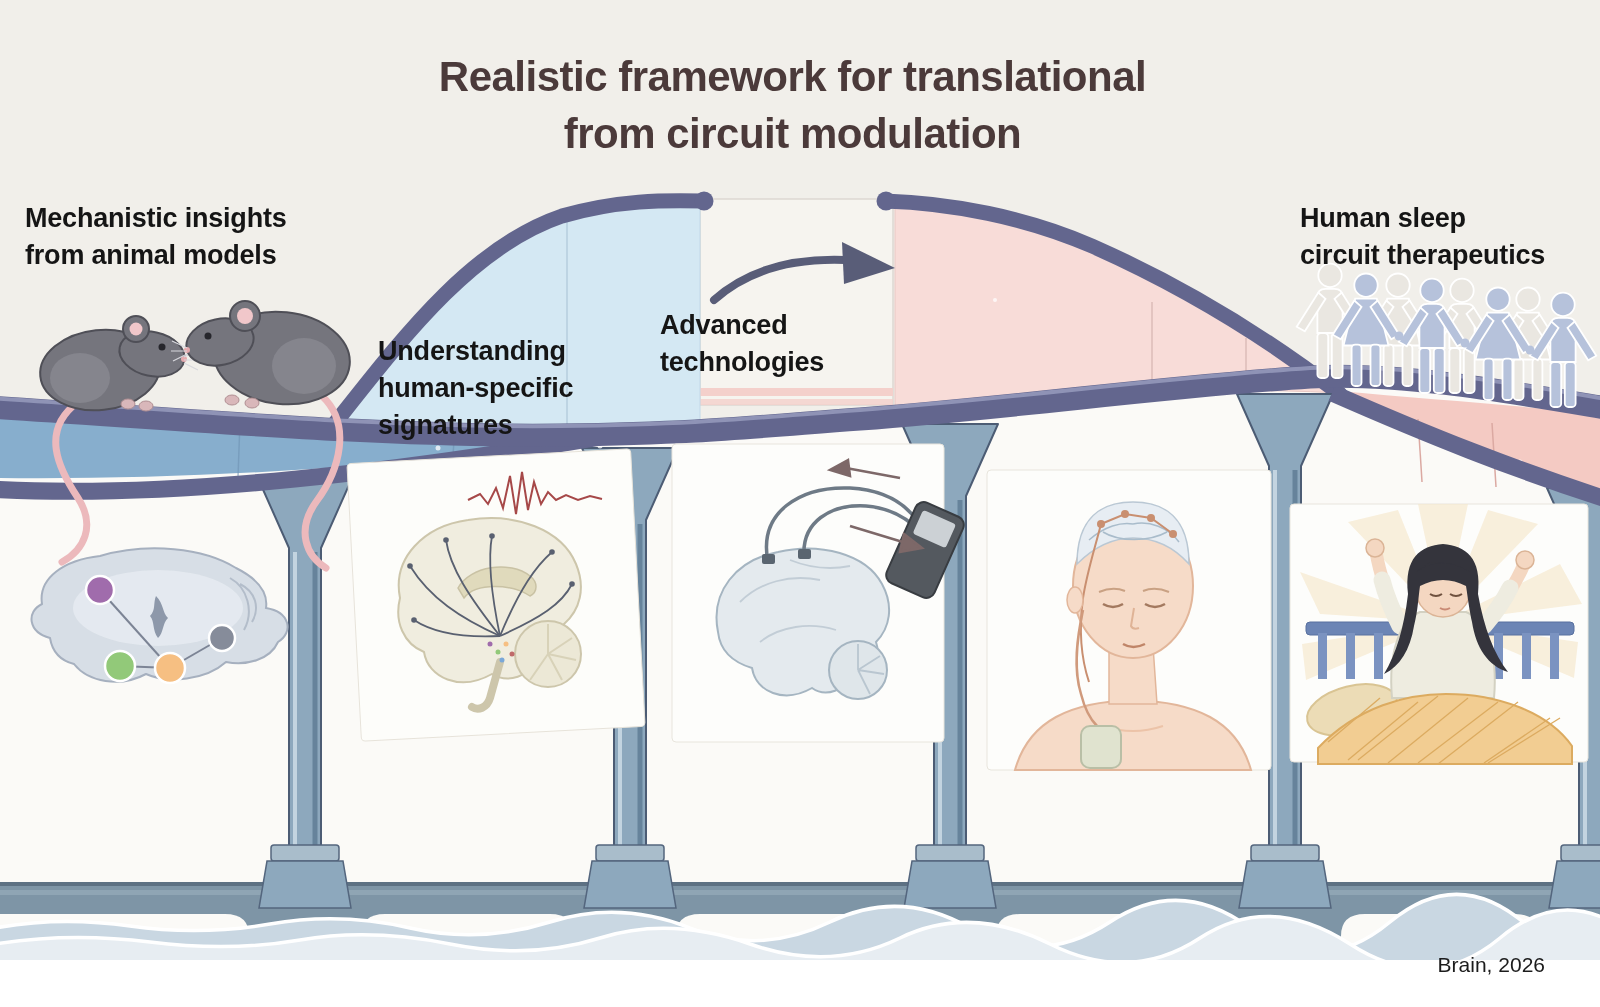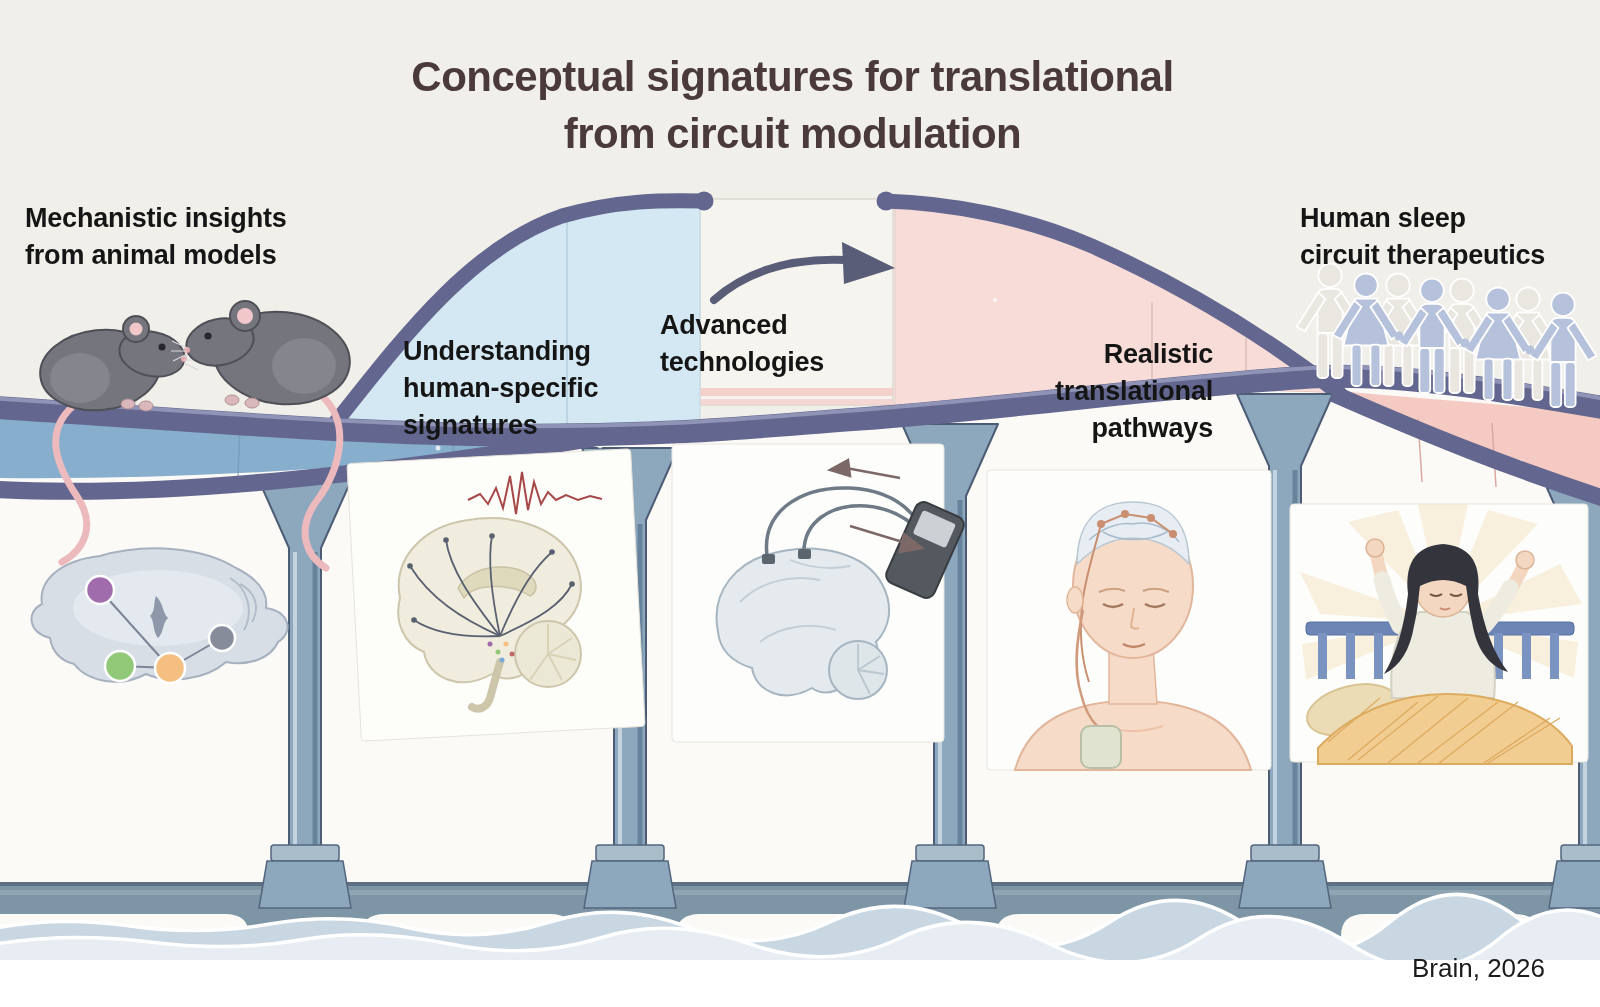--- a/index.html
+++ b/index.html
@@ -4,21 +4,21 @@
 <style>
   html,body{margin:0;padding:0;background:#ffffff;}
   #figure{position:relative;width:1600px;height:1007px;overflow:hidden;background:#f1efea;
           font-family:"Liberation Sans",sans-serif;}
   #scene{position:absolute;left:0;top:0;width:1600px;height:1007px;}
   .vignette{position:absolute;}
   .label{position:absolute;font-weight:bold;color:#151515;font-size:27px;line-height:37px;
          white-space:pre-line;letter-spacing:-0.2px;}
   #title{position:absolute;left:340px;top:48px;width:905px;text-align:center;color:#4b3a3a;
          font-weight:bold;font-size:42px;line-height:57px;letter-spacing:-0.5px;}
-  #attribution{position:absolute;top:953px;right:55px;font-size:26px;color:#1c1c1c;}
+  #attribution{position:absolute;top:953px;right:55px;font-size:21px;color:#1c1c1c;}
   .lbl-center{text-align:left;}
   .lbl-right{text-align:right;}
 </style>
 </head>
 <body>
 
 <div id="figure">
 
 <svg id="scene" viewBox="0 0 1600 1007">
 
@@ -353,35 +353,32 @@
             <path d="M200,261 L272,216"></path>
         <path d="M92,196 L40,240"></path>
             <path d="M150,194 L70,258"></path>
             <path d="M210,200 L130,261"></path>
             <path d="M262,216 L196,261"></path>
       </g>
     </g>
   </svg>
 </div>
 
-<div id="title"><span>Conceptual signatures for translational</span><br>
+<div id="title"><span>Realistic framework for translational</span><br>
   <span>from circuit modulation</span></div>
 
 <div class="label lbl-center" style="left:25px;top:200px;width:300px;">Mechanistic insights
 from animal models</div>
 
-<div class="label" style="left:403px;top:333px;width:280px;">Understanding
+<div class="label" style="left:378px;top:333px;width:280px;">Understanding
 human-specific
 signatures</div>
 
 <div class="label lbl-center" style="left:660px;top:307px;width:285px;">Advanced
 technologies</div>
 
-<div class="label lbl-right" style="left:1000px;top:336px;width:213px;">Realistic
-translational
-pathways</div>
 
 <div class="label lbl-center" style="left:1300px;top:200px;width:300px;">Human sleep
 circuit therapeutics</div>
 
 <div id="attribution">Brain, 2026</div>
 
 </div>
 
 </body></html>

